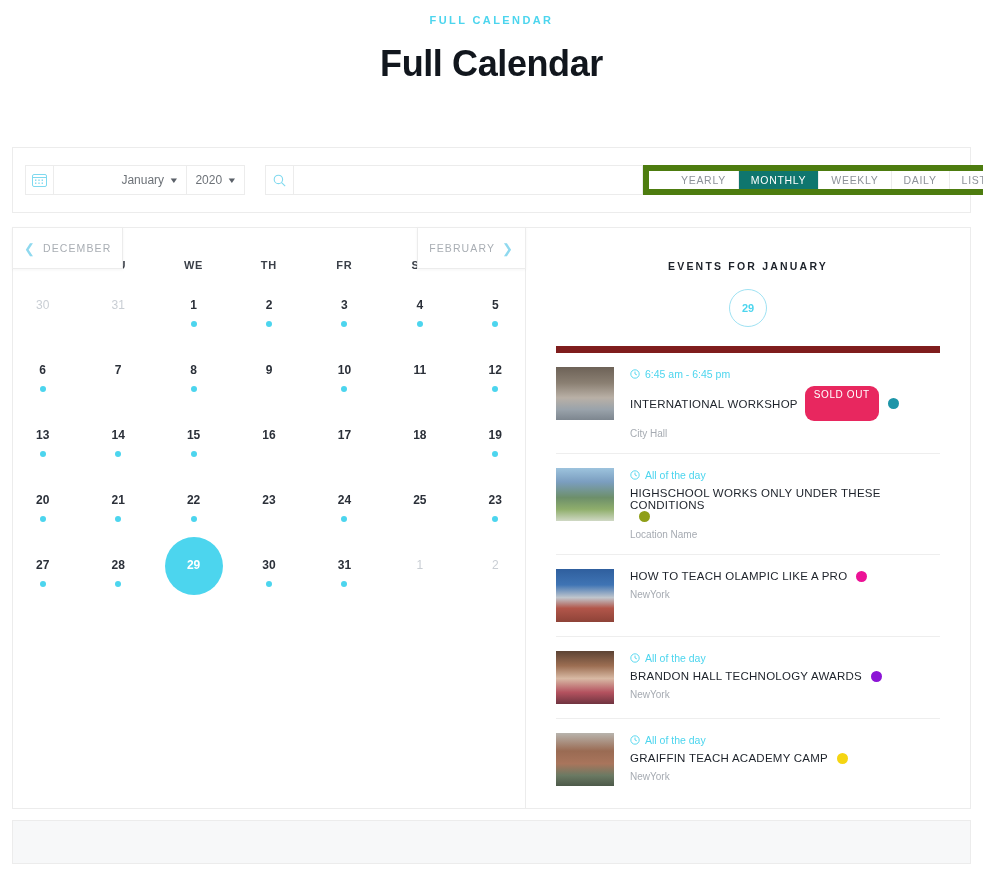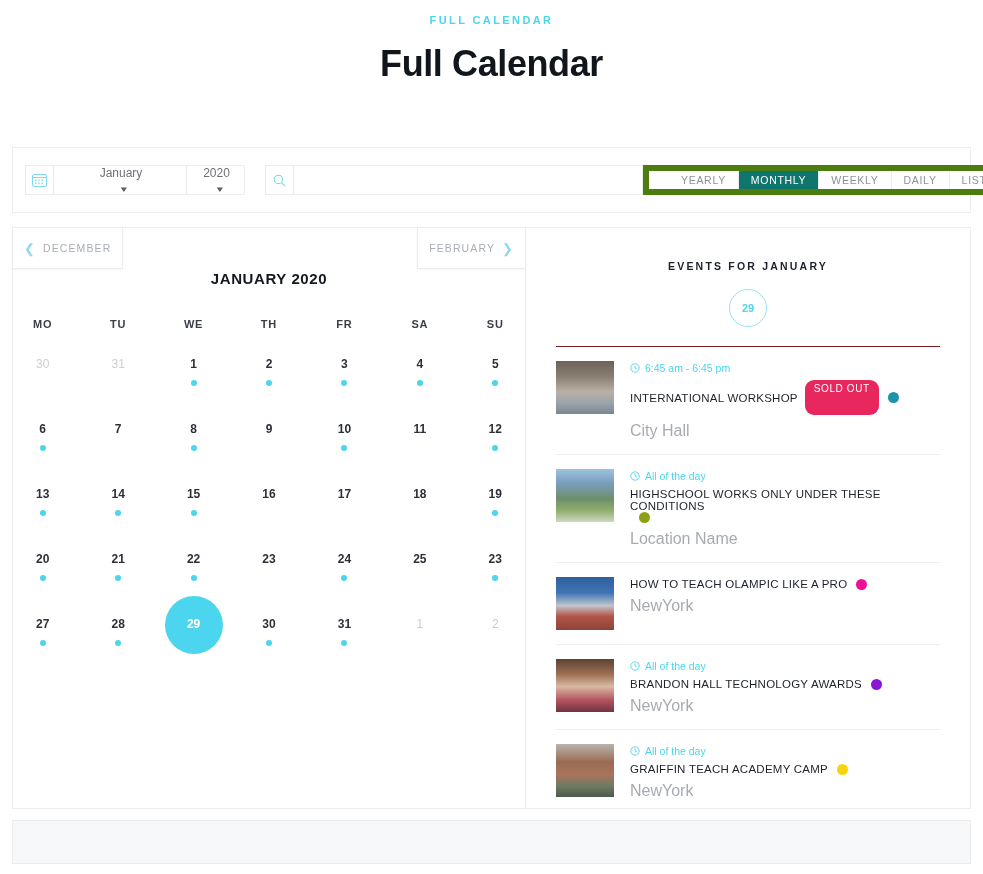--- a/index.html
+++ b/index.html
@@ -59,27 +59,26 @@
     display: flex;
     align-items: center;
     justify-content: center;
     border-right: 1px solid #ececec;
   }
   .cal-glyph { width: 15px; height: 14px; display: block; }
 
   .sel {
     display: flex;
     align-items: center;
-    justify-content: space-between;
+    justify-content: flex-end;
     font-size: 12px;
     color: #6d7278;
     padding: 0 8px 0 10px;
     background: #fff;
     cursor: pointer;
-    flex-direction: column;
   }
   .sel-month { width: 132px; }
   .sel-year  { width: 58px; border-left: 1px solid #ececec; }
   .caret {
     font-size: 8px;
     color: #5b6169;
     margin-left: 6px;
     transform: scaleX(1.35);
   }
 
@@ -261,21 +260,21 @@
     align-items: center;
     justify-content: center;
     font-size: 11px;
     font-weight: bold;
     color: #4cd5ee;
     cursor: pointer;
   }
 
   .events-list {
     margin: 19px 30px 0 30px;
-    border-top: 1px solid #7f1d1d;
+    border-top: 7px solid #7f1d1d;
   }
   .event {
     display: flex;
     padding: 14px 0 14px 0;
     border-bottom: 1px solid #eeeeee;
     align-items: flex-start;
     cursor: pointer;
   }
   .event:last-child { border-bottom: 0; }
   .thumb {
@@ -318,21 +317,21 @@
     margin-left: 7px;
   }
   .ev-dot {
     width: 11px;
     height: 11px;
     border-radius: 50%;
     margin-left: 9px;
     flex: none;
   }
   .ev-loc {
-    font-size: 16px;
+    font-size: 10px;
     color: #a6abb2;
     margin-top: 7px;
   }
 
   .footer-bar {
     position: absolute;
     left: 12px;
     top: 820px;
     width: 959px;
     height: 44px;
@@ -399,21 +398,20 @@
   <div class="cal-panel">
     <div class="nav-btn nav-prev">
       <span class="chev">❮</span>
       <span>DECEMBER</span>
     </div>
     <div class="nav-btn nav-next">
       <span>FEBRUARY</span>
       <span class="chev">❯</span>
     </div>
 
-    <div class="month-title">JANUARY 2020</div>
 
     <div class="dow-row">
       <div class="dow">MO</div>
       <div class="dow">TU</div>
       <div class="dow">WE</div>
       <div class="dow">TH</div>
       <div class="dow">FR</div>
       <div class="dow">SA</div>
       <div class="dow">SU</div>
     </div>

